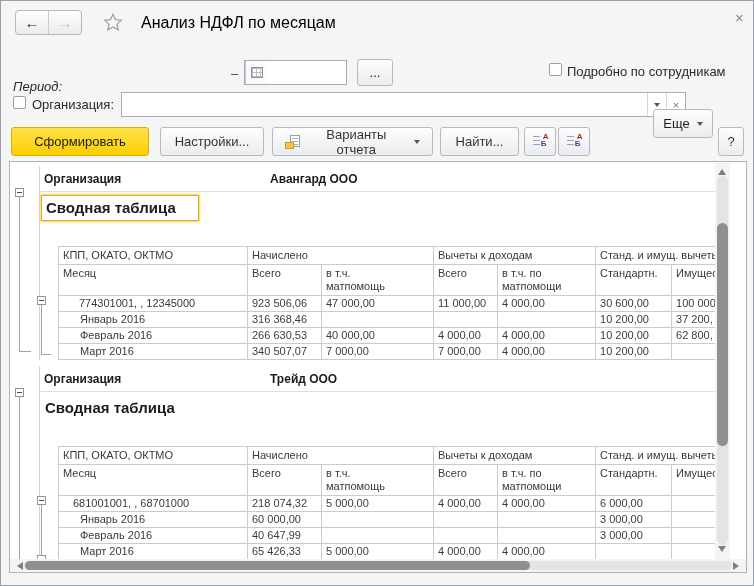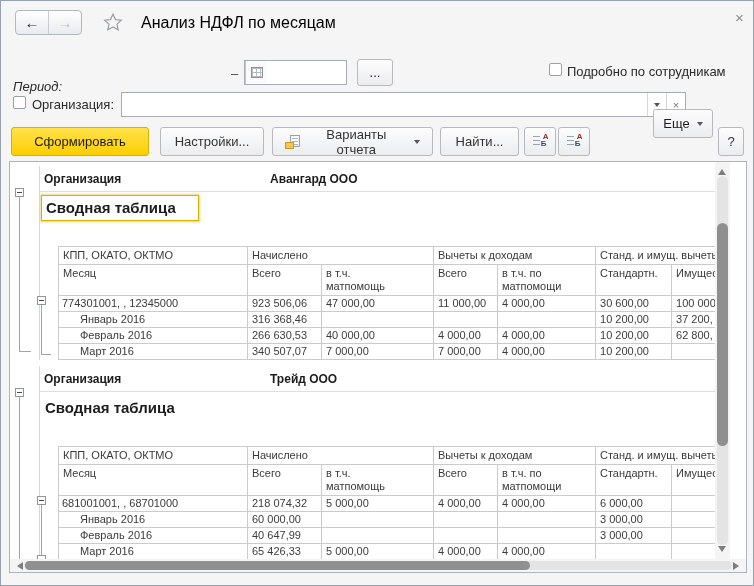--- a/index.html
+++ b/index.html
@@ -216,21 +216,21 @@
 матпомощь</th>
                   <th>Всего</th>
                   <th>в т.ч. по
 матпомощи</th>
                   <th>Стандартн.</th>
                   <th>Имуществ.</th>
                 </tr>
               </thead>
               <tbody>
                 <tr>
-                  <td style="padding-left: 3px;">774301001, , 12345000</td>
+                  <td style="padding-left: 20px;">774301001, , 12345000</td>
                   <td class="num">923 506,06</td>
                   <td class="num">47 000,00</td>
                   <td class="num">11 000,00</td>
                   <td class="num">4 000,00</td>
                   <td class="num">30 600,00</td>
                   <td class="num col-last">100 000,</td>
                 </tr>
                 <tr>
                   <td style="padding-left: 21px;">Январь 2016</td>
                   <td class="num">316 368,46</td>
@@ -309,21 +309,21 @@
 матпомощь</th>
                   <th>Всего</th>
                   <th>в т.ч. по
 матпомощи</th>
                   <th>Стандартн.</th>
                   <th>Имуществ.</th>
                 </tr>
               </thead>
               <tbody>
                 <tr>
-                  <td style="padding-left: 3px;">681001001, , 68701000</td>
+                  <td style="padding-left: 14px;">681001001, , 68701000</td>
                   <td class="num">218 074,32</td>
                   <td class="num">5 000,00</td>
                   <td class="num">4 000,00</td>
                   <td class="num">4 000,00</td>
                   <td class="num">6 000,00</td>
                   <td class="num col-last"></td>
                 </tr>
                 <tr>
                   <td style="padding-left: 21px;">Январь 2016</td>
                   <td class="num">60 000,00</td>

